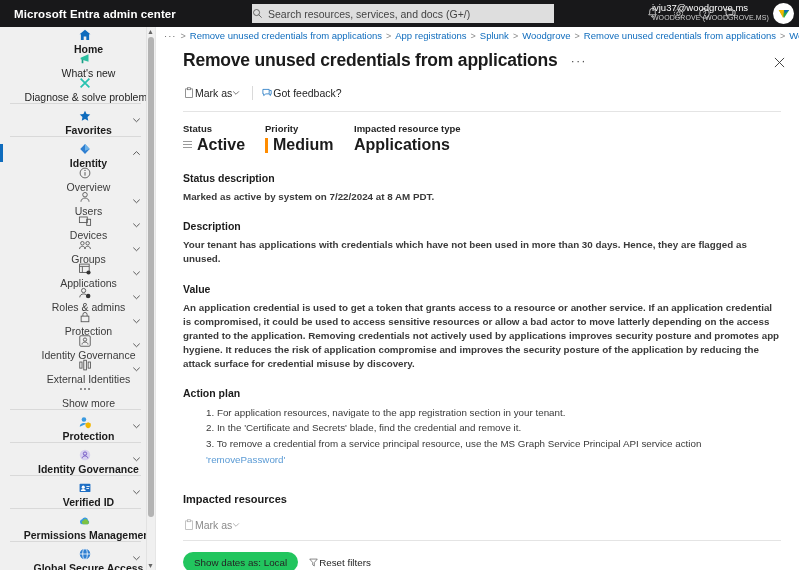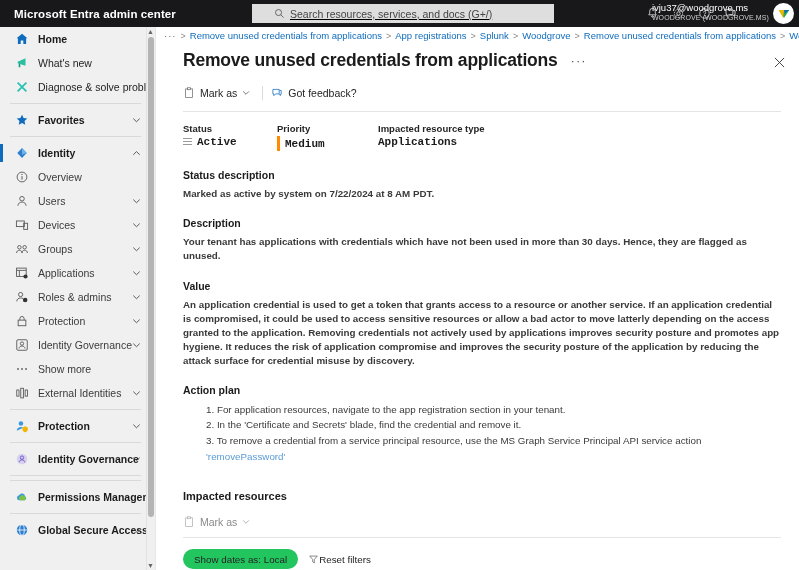--- a/index.html
+++ b/index.html
@@ -20,22 +20,21 @@
   .brand {
     color: #ffffff; font-size: 11.5px; font-weight: 600;
     margin-left: 14px; letter-spacing: .1px;
     white-space: nowrap;
   }
   .global-search {
     position: absolute; left: 252px; top: 4px;
     width: 302px; height: 19px;
     background: #dedede;
     display: flex; align-items: center;
-    padding: 0 22px;
-    text-decoration: underline;
+    padding: 0 0;
   }
   .gs-icon { width: 11px; height: 11px; flex: 0 0 auto; display:block; }
   .gs-text {
     font-size: 10.5px; color: #444; margin-left: 5px; white-space: nowrap;
   }
   .topicons {
     position: absolute; right: 62px; top: 0; height: 27px;
     display: flex; align-items: center; gap: 13px;
   }
   .topicons svg { display: block; }
@@ -55,21 +54,21 @@
   
   .sidebar {
     position: absolute; top: 27px; left: 0;
     width: 155px; height: 543px;
     background: #f0f0f0;
     overflow: hidden;
   }
   .navscroll { position: relative; }
   .nav-item {
     height: 24px; display: flex; align-items: center;
-    padding-left: 14px; position: relative; cursor: pointer;
+    padding-left: 14px; position: relative; cursor: pointer; flex-direction: column;
   }
   .nav-item .ic {
     width: 16px; height: 16px; flex: 0 0 16px;
     display: flex; align-items: center; justify-content: center;
   }
   .nav-item .lbl {
     font-size: 10.5px; color: #242424; margin-left: 8px;
     white-space: nowrap;
   }
   .nav-item.sub .lbl { color: #3b3b3b; }
@@ -129,42 +128,42 @@
   .close-x {
     position: absolute; right: 14px; top: 10px;
     cursor: pointer; color: #333;
   }
 
   .cmdbar {
     display: flex; align-items: center;
     margin: 12px 0 0 27px; height: 20px; gap: 0;
   }
   .cmdbtn {
-    display: flex; align-items: center; gap: 5px;
+    display: flex; align-items: center; 
     font-size: 10.5px; color: #242424; cursor: pointer;
     padding-right: 10px;
   }
   .cmdbar .vsep {
     width: 1px; height: 14px; background: #dadada; margin: 0 8px 0 2px;
   }
   .rule {
     height: 1px; background: #e4e4e4;
     margin: 8px 18px 0 27px;
   }
 
   .meta-row {
-    display: flex; margin: 11px 0 0 27px; gap: 16px;
+    display: flex; margin: 11px 0 0 27px; gap: 4px;
   }
   .meta-col { display: flex; flex-direction: column; }
   .meta-label {
     font-size: 9.5px; font-weight: 700; color: #242424; margin-bottom: 2px;
   }
   .meta-value {
-    font-size: 11px; font-weight: 700; color: #1b1b1b;
-    display: flex; align-items: center; gap: 5px; font-family: Liberation Mono, monospace;
+    font-size: 16px; font-weight: 700; color: #1b1b1b;
+    display: flex; align-items: center; gap: 5px;
   }
   .status-glyph {
     width: 9px; height: 8px; background:
       repeating-linear-gradient(to bottom, #9a9a9a 0 1.5px, #ffffff 1.5px 3px);
     border: 0; display: inline-block;
   }
   .prio-bar { width: 3px; height: 15px; background: #ff8c00; display:inline-block; }
 
   .sec-title {
     font-size: 10.5px; font-weight: 700; color: #1b1b1b;
@@ -402,40 +401,40 @@
           </svg>
         </span>
         <span class="lbl">Identity Governance</span>
         <span class="chev"><svg width="9" height="9" viewBox="0 0 11 11">
             <polyline points="1.6,3.2 5.5,7 9.4,3.2" fill="none" stroke="#4a4a4a" stroke-width="1.1"></polyline>
           </svg></span>
       </div>
       <div class="nav-item sub">
         <span class="ic">
           <svg xmlns="http://www.w3.org/2000/svg" viewBox="0 0 16 16" width="14" height="14">
+            <rect x="2" y="4.6" width="2.6" height="7" fill="none" stroke="#555" stroke-width="1"></rect>
+            <rect x="6.6" y="2.6" width="3" height="11" fill="none" stroke="#555" stroke-width="1"></rect>
+            <rect x="11.6" y="4.6" width="2.6" height="7" fill="none" stroke="#555" stroke-width="1"></rect>
+          </svg>
+        </span>
+        <span class="lbl">External Identities</span>
+        <span class="chev"><svg width="9" height="9" viewBox="0 0 11 11">
+            <polyline points="1.6,3.2 5.5,7 9.4,3.2" fill="none" stroke="#4a4a4a" stroke-width="1.1"></polyline>
+          </svg></span>
+      </div>
+      <div class="nav-item sub">
+        <span class="ic">
+          <svg xmlns="http://www.w3.org/2000/svg" viewBox="0 0 16 16" width="14" height="14">
             <circle cx="3.4" cy="8" r="1.1" fill="#666"></circle>
             <circle cx="8" cy="8" r="1.1" fill="#666"></circle>
             <circle cx="12.6" cy="8" r="1.1" fill="#666"></circle>
           </svg>
         </span>
         <span class="lbl">Show more</span>
       </div>
-      <div class="nav-item sub">
-        <span class="ic">
-          <svg xmlns="http://www.w3.org/2000/svg" viewBox="0 0 16 16" width="14" height="14">
-            <rect x="2" y="4.6" width="2.6" height="7" fill="none" stroke="#555" stroke-width="1"></rect>
-            <rect x="6.6" y="2.6" width="3" height="11" fill="none" stroke="#555" stroke-width="1"></rect>
-            <rect x="11.6" y="4.6" width="2.6" height="7" fill="none" stroke="#555" stroke-width="1"></rect>
-          </svg>
-        </span>
-        <span class="lbl">External Identities</span>
-        <span class="chev"><svg width="9" height="9" viewBox="0 0 11 11">
-            <polyline points="1.6,3.2 5.5,7 9.4,3.2" fill="none" stroke="#4a4a4a" stroke-width="1.1"></polyline>
-          </svg></span>
-      </div>
       <div class="nav-sep"></div>
       <div class="nav-item bold">
         <span class="ic">
           <svg xmlns="http://www.w3.org/2000/svg" viewBox="0 0 16 16" width="14" height="14">
             <circle cx="6.8" cy="5.2" r="2.6" fill="#3a9ae0"></circle>
             <path d="M2 13.4c0-2.7 2.2-4.2 4.8-4.2 1 0 2 .2 2.8.7" fill="#3a9ae0"></path>
             <path d="M11.6 8.4 14.6 9.6v2.6c0 1.4-1.4 2.4-3 3-1.6-.6-3-1.6-3-3V9.6z" fill="#f2b600"></path>
           </svg>
         </span>
         <span class="lbl">Protection</span>
@@ -451,20 +450,35 @@
             <circle cx="8" cy="6.4" r="1.9" fill="none" stroke="#6b4fc0" stroke-width="1"></circle>
             <path d="M4.8 11.8c0-1.8 1.6-2.8 3.2-2.8s3.2 1 3.2 2.8" fill="none" stroke="#6b4fc0" stroke-width="1"></path>
           </svg>
         </span>
         <span class="lbl">Identity Governance</span>
         <span class="chev"><svg width="9" height="9" viewBox="0 0 11 11">
             <polyline points="1.6,3.2 5.5,7 9.4,3.2" fill="none" stroke="#4a4a4a" stroke-width="1.1"></polyline>
           </svg></span>
       </div>
       <div class="nav-sep"></div>
+      <div class="nav-item bold">
+        <span class="ic">
+          <svg xmlns="http://www.w3.org/2000/svg" viewBox="0 0 16 16" width="14" height="14">
+            <rect x="1.8" y="3" width="12.4" height="9.6" rx="1" fill="#1f6fc4"></rect>
+            <circle cx="6" cy="7" r="1.8" fill="#fff"></circle>
+            <path d="M3.2 11.4c0-1.4 1.3-2.2 2.8-2.2s2.8.8 2.8 2.2z" fill="#fff"></path>
+            <rect x="9.6" y="5.8" width="3.6" height="1" fill="#fff"></rect>
+            <rect x="9.6" y="8" width="3" height="1" fill="#fff"></rect>
+          </svg>
+        </span>
+        <span class="lbl">Verified ID</span>
+        <span class="chev"><svg width="9" height="9" viewBox="0 0 11 11">
+            <polyline points="1.6,3.2 5.5,7 9.4,3.2" fill="none" stroke="#4a4a4a" stroke-width="1.1"></polyline>
+          </svg></span>
+      </div>
       <div class="nav-sep"></div>
       <div class="nav-item bold">
         <span class="ic">
           <svg xmlns="http://www.w3.org/2000/svg" viewBox="0 0 16 16" width="14" height="14">
             <path d="M4.4 11.6a2.8 2.8 0 0 1 .3-5.5 3.6 3.6 0 0 1 6.8.9 2.5 2.5 0 0 1-.5 4.6z" fill="#3a9ae0"></path>
             <path d="M6 11.6a2.2 2.2 0 0 1 .2-4.3 2.9 2.9 0 0 1 5.3.7 2 2 0 0 1-.4 3.6z" fill="#7dc242"></path>
           </svg>
         </span>
         <span class="lbl">Permissions Management</span>
       </div>

